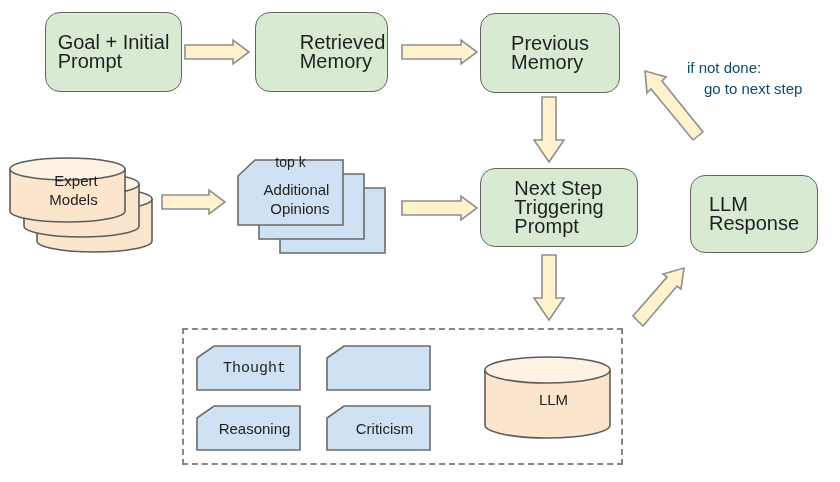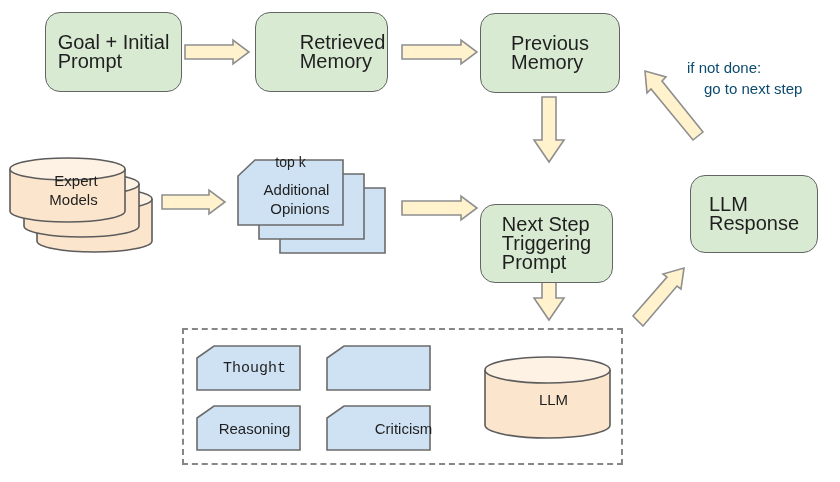--- a/index.html
+++ b/index.html
@@ -28,30 +28,30 @@
   }
   .loop-note{
     position:absolute;left:687px;top:57px;font-size:15px;line-height:21px;
     color:#0c4a6e;white-space:nowrap;
   }
   .loop-note .l2{margin-left:17px;}
   
   .pos-goal{left:45px;top:12px;width:137px;height:80px;}
   .pos-retrieved{left:255px;top:12px;width:133px;height:80px;padding-left:42px;}
   .pos-previous{left:480px;top:13px;width:140px;height:80px;}
-  .pos-nextstep{left:480px;top:168px;width:133px;height:79px;margin-top:36px;}
+  .pos-nextstep{left:480px;top:168px;width:158px;height:79px;}
   .pos-llmresp{left:690px;top:175px;width:128px;height:78px;}
   
   .pos-expert{left:10px;top:158px;width:115px;height:64px;}
   .pos-opinions{left:238px;top:160px;width:105px;height:78px;}
   .pos-llm{left:485px;top:362px;width:125px;height:74px;}
   .pos-thought{left:197px;top:346px;width:103px;height:44px;font-family:Liberation Mono, monospace;}
   .pos-plan{left:327px;top:346px;width:103px;height:44px;}
   .pos-reasoning{left:197px;top:406px;width:103px;height:44px;}
-  .pos-criticism{left:346px;top:406px;width:103px;height:44px;}
+  .pos-criticism{left:327px;top:406px;width:103px;height:44px;}
 </style>
 </head>
 <body>
 
 <div class="stage">
 
   <svg class="shapes" width="840" height="482" viewBox="0 0 840 482">
 
     <g fill="#fff2cc" stroke="#8f8f8f" stroke-width="1.6">
       <polygon points="185,45 233,45 233,40 249,52 233,64 233,59 185,59"></polygon>

